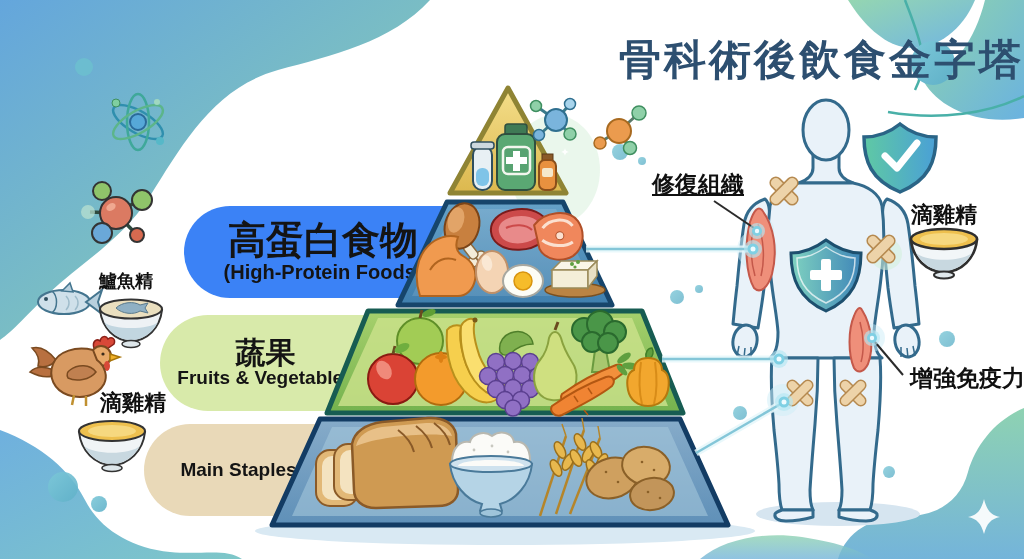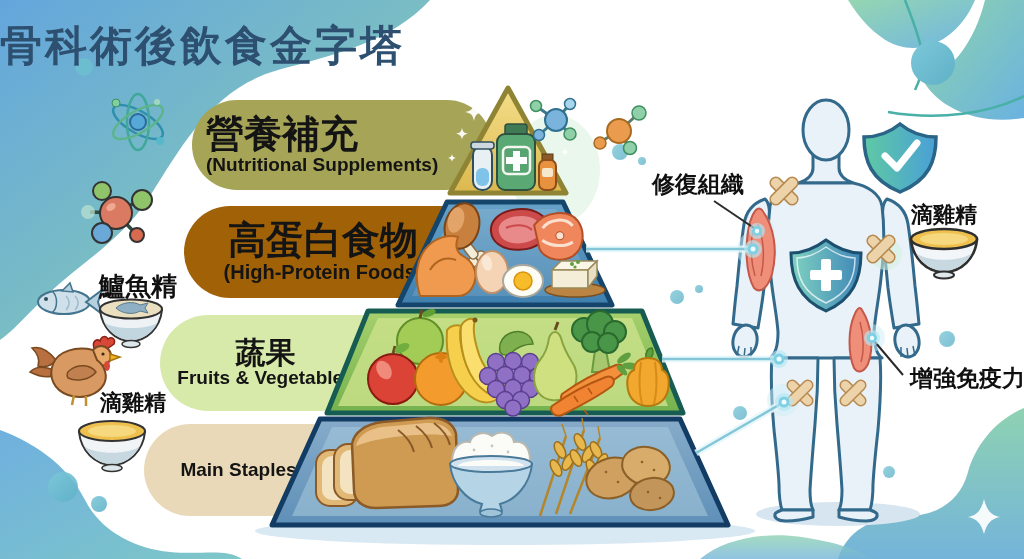--- a/index.html
+++ b/index.html
@@ -1,21 +1,21 @@
 <!DOCTYPE html>
 <html><head>
 <meta charset="utf-8">
 <style>
   html,body{margin:0;padding:0;}
   body{font-family:"Liberation Sans","DejaVu Sans",sans-serif;background:#ffffff;}
   #stage{position:relative;width:1024px;height:559px;overflow:hidden;background:#ffffff;}
   svg{position:absolute;left:0;top:0;}
   .layer{position:absolute;left:0;top:0;width:1024px;height:559px;pointer-events:none;}
   #title{
-    position:absolute;left:0;top:18px;width:1024px;text-align:left;
+    position:absolute;left:0;top:32px;width:1024px;text-align:right;
     font-size:42px;font-weight:800;letter-spacing:3px;z-index:6;
   }
   .banner{position:absolute;z-index:1;display:flex;align-items:center;}
   .banner .txt{display:flex;flex-direction:column;align-items:center;justify-content:center;color:#141414;}
   .zh{font-weight:800;line-height:1.05;}
   .en{font-weight:700;line-height:1.1;}
   #banner-supplements{left:192px;top:100px;width:300px;height:90px;border-radius:46px;}
   #banner-supplements .txt{width:262px;margin-left:14px;align-items:flex-start;}
   #banner-supplements .zh{font-size:38px;}
   #banner-supplements .en{font-size:19px;}
@@ -25,23 +25,23 @@
   #banner-protein .en{font-size:20px;}
   #banner-produce{left:160px;top:315px;width:440px;height:96px;border-radius:48px;}
   #banner-produce .txt{width:195px;margin-left:8px;}
   #banner-produce .zh{font-size:30px;}
   #banner-produce .en{font-size:19px;}
   #banner-staples{left:144px;top:424px;width:430px;height:92px;border-radius:46px;}
   #banner-staples .txt{width:165px;margin-left:12px;}
   #banner-staples .zh{font-size:40px;}
   #banner-staples .en{font-size:19px;}
   .callout{position:absolute;z-index:5;font-weight:800;color:#101010;white-space:nowrap;}
-  #label-fish-essence{left:99px;top:269px;font-size:26px;}
+  #label-fish-essence{left:99px;top:269px;font-size:18px;}
   #label-chicken-essence-left{left:100px;top:388px;font-size:22px;}
-  #label-repair{left:652px;top:169px;font-size:23px;}
+  #label-repair{left:652px;top:169px;font-size:23px;text-decoration:underline;}
   #label-chicken-essence-right{left:911px;top:200px;font-size:22px;}
   #label-immunity{left:876px;top:363px;font-size:23px;margin-left:34px;}
   #scene{z-index:2;}
   #bg{z-index:0;}
 </style>
 </head>
 <body>
 
 <div id="stage">
 
@@ -98,27 +98,21 @@
       <circle cx="947" cy="339" r="8" fill="url(#gDot)"></circle>
       <circle cx="858" cy="444" r="10" fill="url(#gDot)"></circle>
       <circle cx="889" cy="472" r="6" fill="url(#gDot)"></circle>
     </g>
     <ellipse cx="505" cy="531" rx="250" ry="14" fill="#d9e9f3"></ellipse>
     <ellipse cx="838" cy="514" rx="82" ry="12" fill="#d6e5f0"></ellipse>
   </svg>
 
   <div id="title" style="color: rgb(45, 79, 112);">骨科術後飲食金字塔</div>
 
-  <div class="banner" id="banner-supplements" style="background: rgb(165, 164, 87);">
-    <div class="txt">
-        <span class="zh">營養補充</span>
-        <span class="en">(Nutritional Supplements)</span>
-      </div>
-  </div>
-  <div class="banner" id="banner-protein" style="background: #a16207;">
+  <div class="banner" id="banner-protein" style="background: #3b82f6;">
     <div class="txt">
         <span class="zh">高蛋白食物</span>
         <span class="en">(High-Protein Foods)</span>
       </div>
   </div>
   <div class="banner" id="banner-produce" style="background: rgb(216, 234, 170);">
     <div class="txt">
         <span class="zh">蔬果</span>
         <span class="en">Fruits &amp; Vegetables</span>
       </div>

